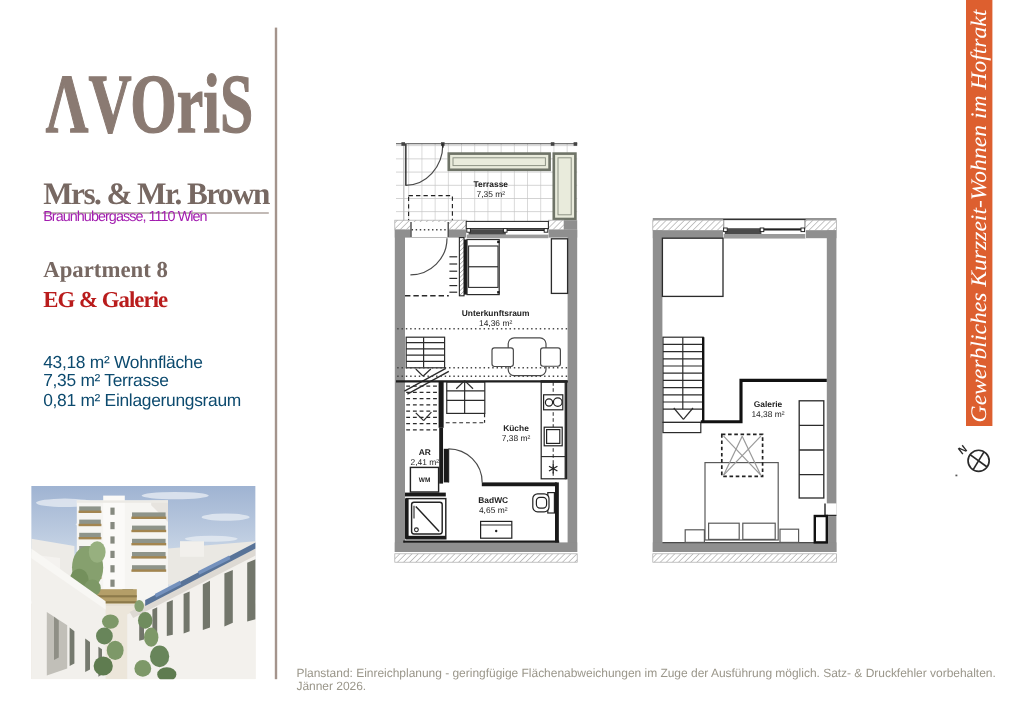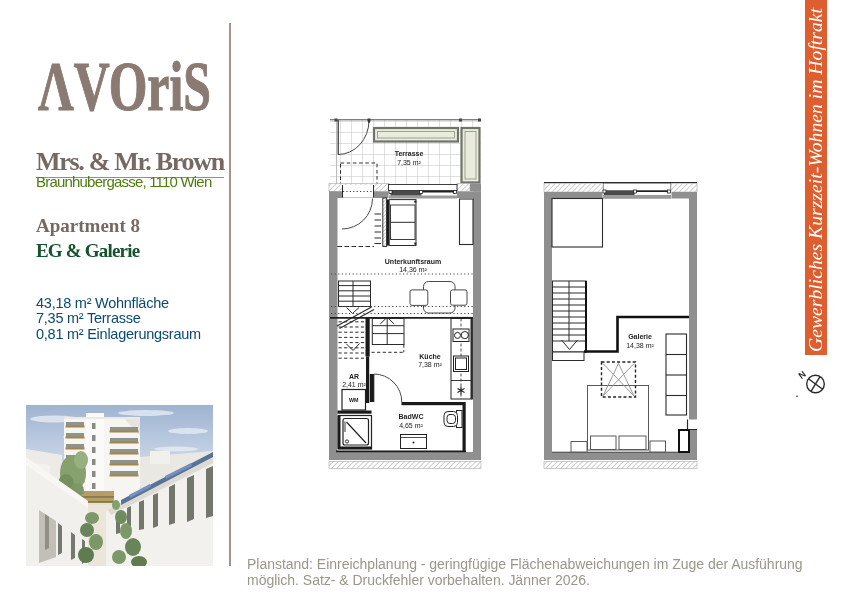--- a/index.html
+++ b/index.html
@@ -13,25 +13,25 @@
 <div class="abs" style="left:38px;top:44px;width:175px;height:70px;">
 <svg width="175" height="70" viewBox="0 0 175 70">
 <text x="0" y="65.8" font-family="Liberation Serif, serif" font-weight="bold" font-size="70" fill="#8a7a72" stroke="#8a7a72" stroke-width="1.1" textLength="173" lengthAdjust="spacingAndGlyphs">ΛVOriS</text>
 </svg>
 </div>
 
 <div class="abs" style="left:229px;top:23px;width:2px;height:543px;background:#a4948c;"></div>
 
 <div class="abs" style="left:36px;top:147px;font-family:Liberation Serif, serif;font-weight:bold;font-size:26px;color:#776862;letter-spacing:-1.3px;border-bottom:1.4px solid #9b8d86;padding-bottom:0px;">Mrs. &amp; Mr. Brown</div>
 
-<div class="abs" style="left:36px;top:173px;font-size:15px;letter-spacing:-0.8px;color:#4d7c0f;">Braunhubergasse, 1110 Wien</div>
+<div class="abs" style="left:36px;top:173px;font-size:12px;letter-spacing:-0.8px;color:#a21caf;">Braunhubergasse, 1110 Wien</div>
 
 <div class="abs" style="left:36px;top:215px;font-family:'Liberation Serif',serif;font-weight:bold;font-size:19px;color:#776862;">Apartment 8</div>
 
-<div class="abs" style="left:36px;top:240px;font-family:'Liberation Serif',serif;font-weight:bold;font-size:19px;letter-spacing:-0.8px;color:#14532d;">EG &amp; Galerie</div>
+<div class="abs" style="left:36px;top:240px;font-family:'Liberation Serif',serif;font-weight:bold;font-size:19px;letter-spacing:-0.8px;color:#b91c1c;">EG &amp; Galerie</div>
 
 <div class="abs" style="left:36px;top:296px;font-size:14.5px;line-height:15.3px;letter-spacing:-0.25px;color:#0c4a6e;">43,18 m² Wohnfläche<br>7,35 m² Terrasse<br>0,81 m² Einlagerungsraum</div>
 
 <div class="abs" style="left:26px;top:405px;width:187px;height:161px;">
 <svg width="187" height="161" viewBox="0 0 187 161">
   <defs>
     <linearGradient id="sky" x1="0" y1="0" x2="0" y2="1">
       <stop offset="0" stop-color="#9fb3d2"></stop>
       <stop offset="0.6" stop-color="#c9d6e6"></stop>
       <stop offset="1" stop-color="#dce4ed"></stop>
@@ -552,13 +552,13 @@
 </div>
 
 <svg class="abs" style="left:788px;top:358px;" width="54" height="54" viewBox="0 0 54 54">
   <circle cx="27.5" cy="26" r="8.8" fill="none" stroke="#2a2a2a" stroke-width="1.4"></circle>
   <line x1="20.4" y1="20.8" x2="34.6" y2="31.2" stroke="#2a2a2a" stroke-width="1.4"></line>
   <line x1="23" y1="33.4" x2="32" y2="18.6" stroke="#2a2a2a" stroke-width="1.4"></line>
   <text x="11" y="20" font-size="9" font-weight="bold" fill="#2a2a2a" transform="rotate(-38 14 17)">N</text>
   <rect x="8.2" y="37.5" width="1.6" height="1.4" fill="#555"></rect>
 </svg>
 
-<div class="abs" style="left:247px;top:556px;font-size:14px;letter-spacing:-0.02px;color:#9a968a;">Planstand: Einreichplanung - geringfügige Flächenabweichungen im Zuge der Ausführung möglich. Satz- &amp; Druckfehler vorbehalten. Jänner 2026.</div>
+<div class="abs" style="left:247px;top:556px;font-size:10px;letter-spacing:-0.02px;color:#9a968a;">Planstand: Einreichplanung - geringfügige Flächenabweichungen im Zuge der Ausführung möglich. Satz- &amp; Druckfehler vorbehalten. Jänner 2026.</div>
 
 </body></html>

